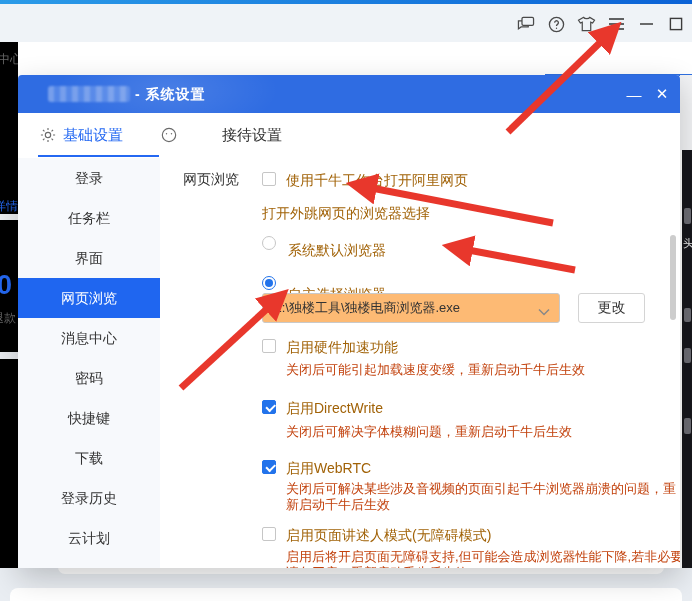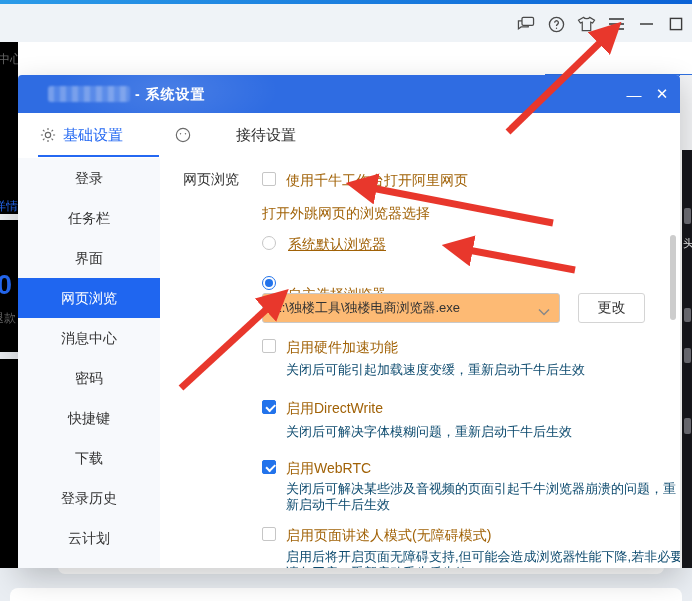--- a/index.html
+++ b/index.html
@@ -48,32 +48,32 @@
        background:repeating-linear-gradient(90deg,rgba(255,255,255,.34) 0 6px,rgba(215,230,255,.22) 6px 12px);
        filter:blur(1px);}
   .dlg-title{position:absolute;left:117px;top:11px;color:#fff;font-size:14px;font-weight:bold;letter-spacing:1px;}
   .dlg-min{position:absolute;left:604px;top:8px;width:24px;height:22px;color:#fff;font-size:15px;
        display:flex;align-items:center;justify-content:center;cursor:pointer;}
   .dlg-close{position:absolute;left:632px;top:8px;width:24px;height:22px;color:#fff;font-size:15px;
        display:flex;align-items:center;justify-content:center;cursor:pointer;}
   .dlg-tabs{position:absolute;left:0;top:38px;width:662px;height:45px;background:#fff;border-bottom:1px solid #e8e8e8;}
   .tab{position:absolute;top:0;height:44px;display:flex;align-items:center;gap:7px;font-size:15px;cursor:pointer;}
   .tab1{left:22px;}
-  .tab2{left:157px;gap:45px;}
+  .tab2{left:143px;gap:45px;}
   .tab.active{color:#2468f2;}
   .tab .ticon{display:flex;align-items:center;color:#6b6b6b;}
   .tab-underline{position:absolute;left:20px;top:42px;width:121px;height:2px;background:#2468f2;}
   .dlg-body{position:absolute;left:0;top:83px;width:662px;height:410px;display:flex;}
   .dlg-sidebar{width:142px;height:410px;background:#f7f9fc;flex:none;}
   .side-item{height:40px;line-height:40px;text-align:center;font-size:14px;color:#333;cursor:pointer;}
   .side-item.active{background:#1f66f0;color:#fff;}
   .dlg-content{position:relative;flex:1;background:#fff;font-size:14px;}
   .section-label{position:absolute;left:23px;top:13px;font-size:14px;color:#333;}
   .lbl{position:absolute;font-size:14px;color:#a16207;white-space:nowrap;cursor:default;}
-  .desc{position:absolute;font-size:13px;line-height:16px;color:#0c4a6e;}
+  .desc{position:absolute;font-size:13px;line-height:16px;color:#c2410c;}
   
   .cb{position:absolute;width:14px;height:14px;border:1px solid #c6c6c6;border-radius:2px;background:#fff;
       box-sizing:border-box;cursor:pointer;}
   .cb.checked{background:#2273eb;border-color:#2273eb;}
   .cb.checked::after{content:"";position:absolute;left:2.5px;top:3px;width:7px;height:3.5px;
       border-left:2px solid #fff;border-bottom:2px solid #fff;transform:rotate(-45deg);}
   .rd{position:absolute;width:14px;height:14px;border:1px solid #c6c6c6;border-radius:50%;background:#fff;
       box-sizing:border-box;cursor:pointer;}
   .rd.checked{border-color:#2273eb;}
   .rd.checked::after{content:"";position:absolute;left:2px;top:2px;width:8px;height:8px;border-radius:50%;background:#2273eb;}
@@ -238,21 +238,21 @@
 
     <div class="dlg-content">
       <div class="section-label">网页浏览</div>
 
       <span class="cb" style="left:102px;top:14px;"></span>
       <span class="lbl" style="left:126px;top:14px;">使用千牛工作台打开阿里网页</span>
 
       <span class="lbl" style="left:102px;top:47px;">打开外跳网页的浏览器选择</span>
 
       <span class="rd" style="left:102px;top:78px;"></span>
-      <span class="lbl" style="left:128px;top:78px;text-decoration:underline;">系统默认浏览器</span>
+      <span class="lbl" style="left:128px;top:84px;">系统默认浏览器</span>
 
       <span class="rd checked" style="left:102px;top:118px;"></span>
       <span class="lbl" style="left:128px;top:128px;text-align:right;">自主选择浏览器</span>
 
       <div class="sel">
         <span class="sel-text">E:\独楼工具\独楼电商浏览器.exe</span>
         <span class="sel-chev">
           <svg width="12" height="8" viewBox="0 0 12 8" fill="none" stroke="#888" stroke-width="1.5">
               <path d="M1 1.5 6 6.5 11 1.5"></path>
             </svg></span>

